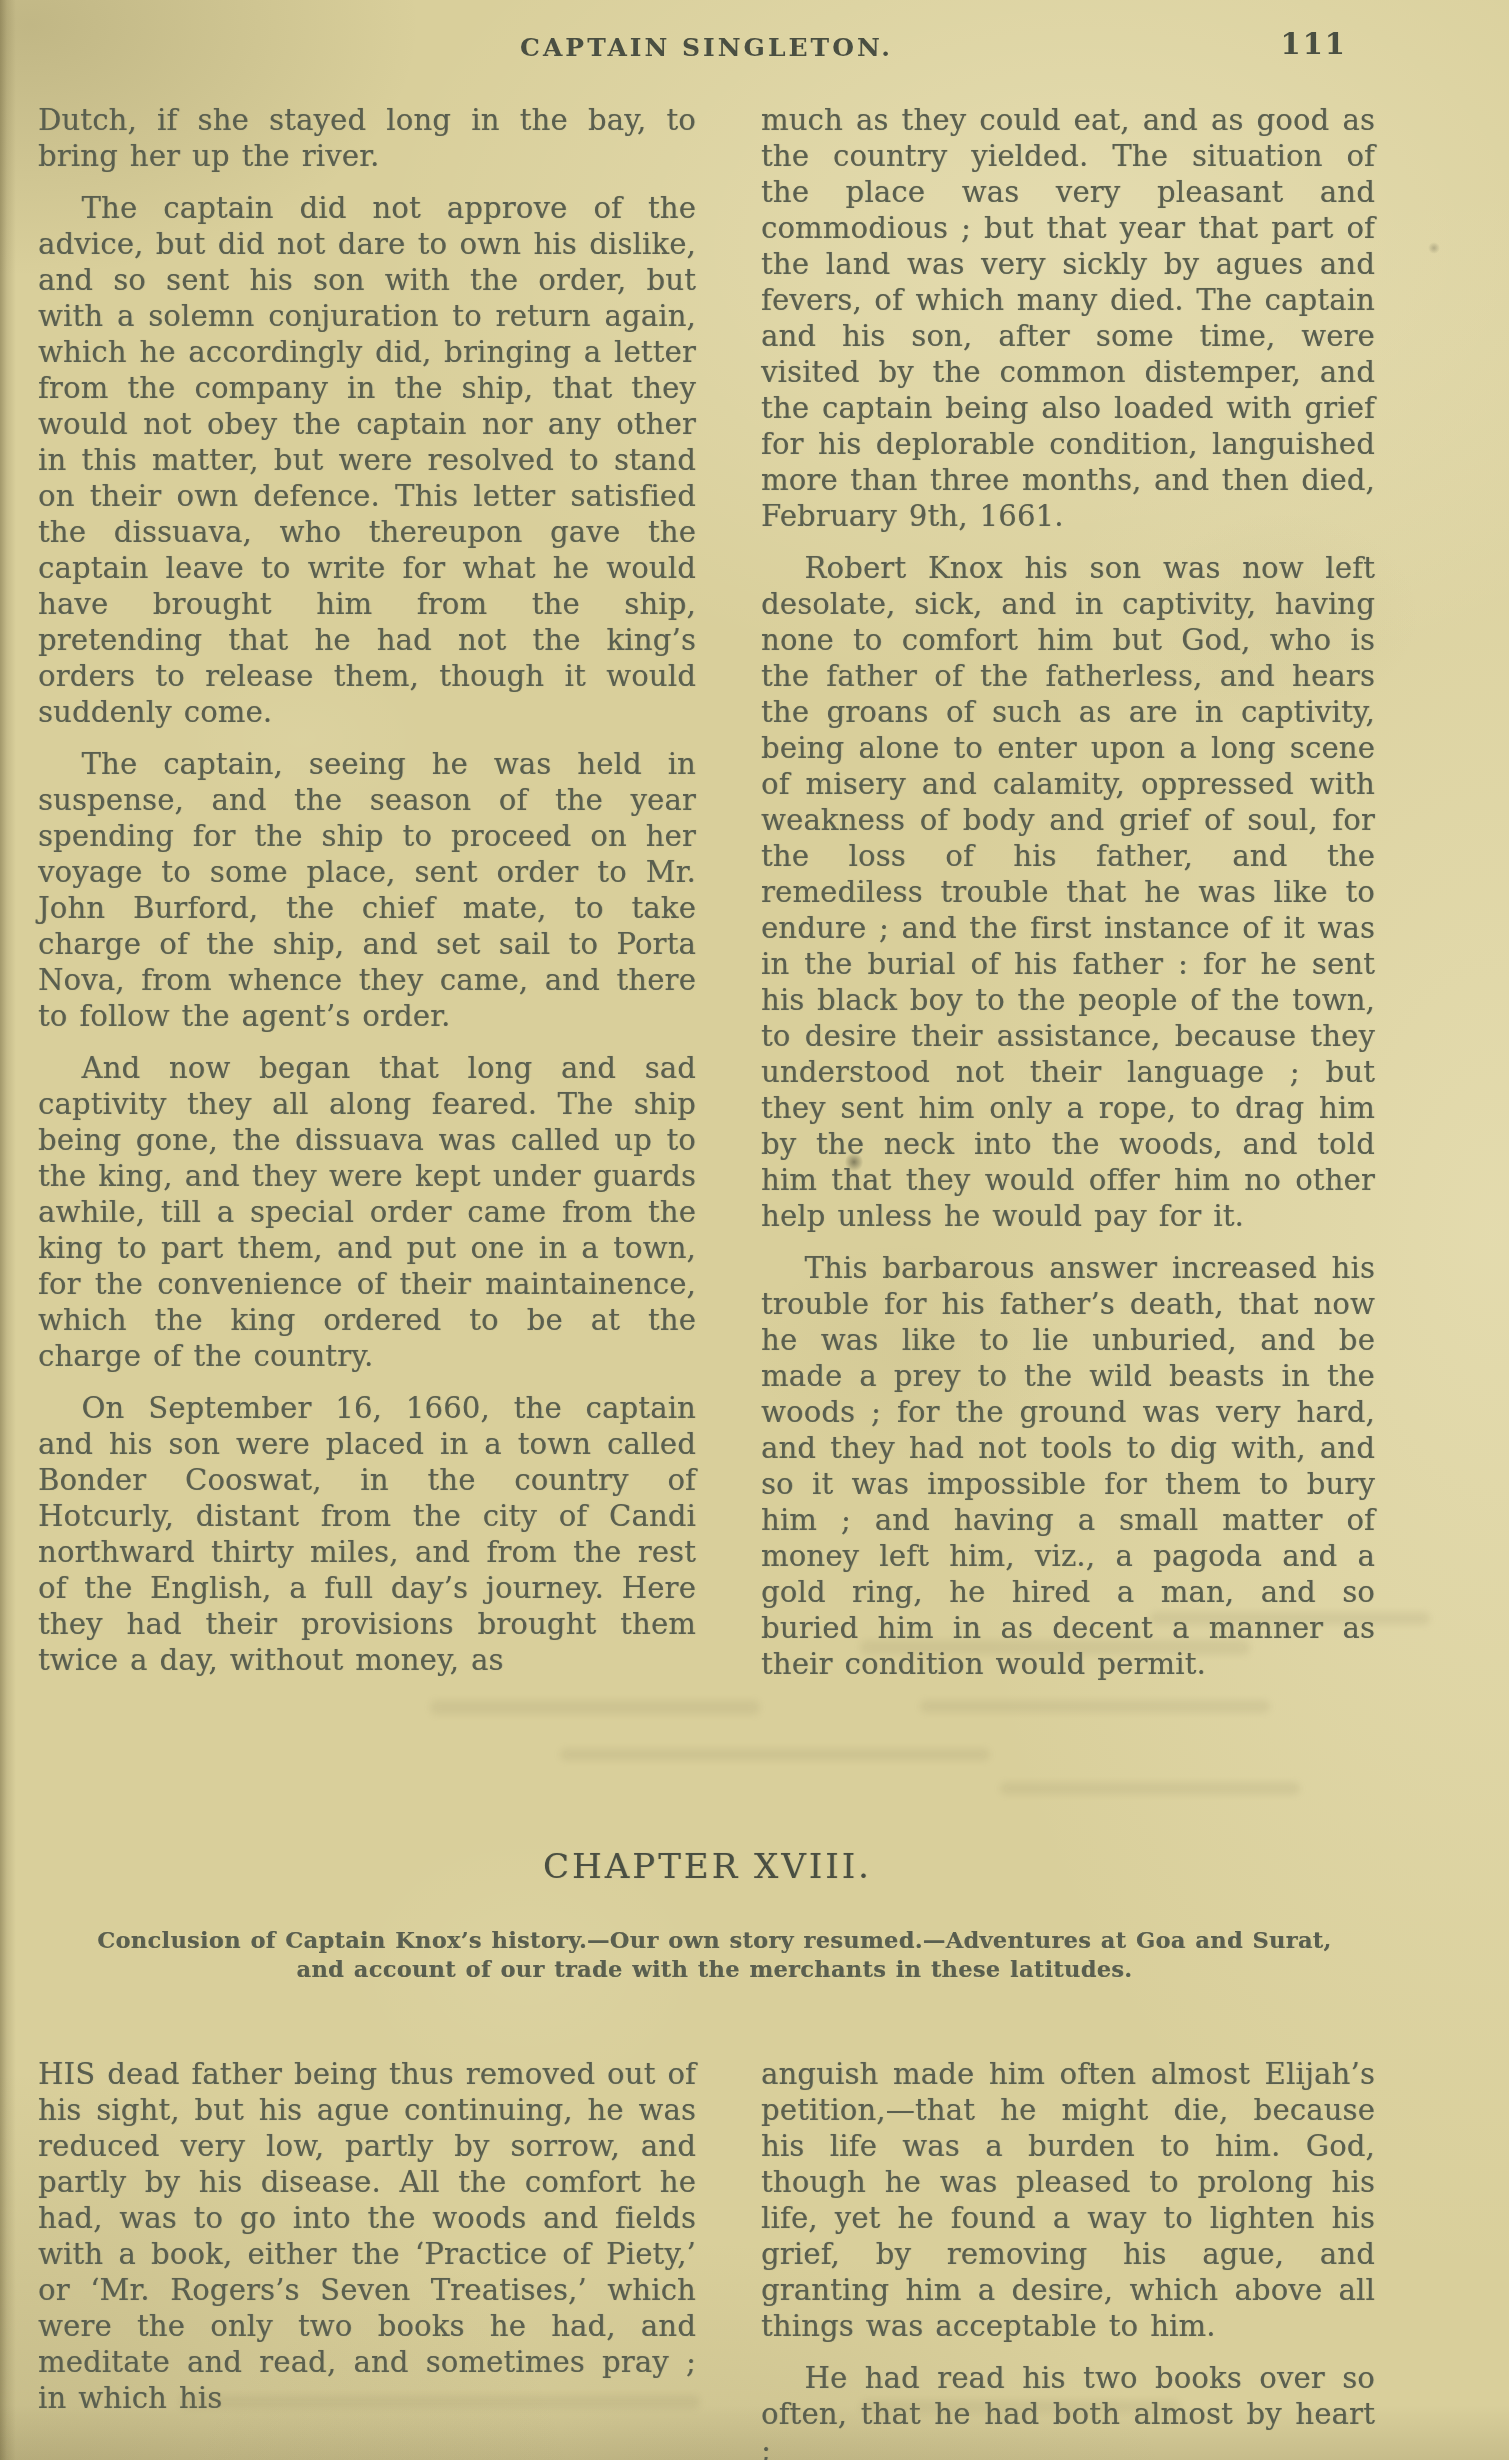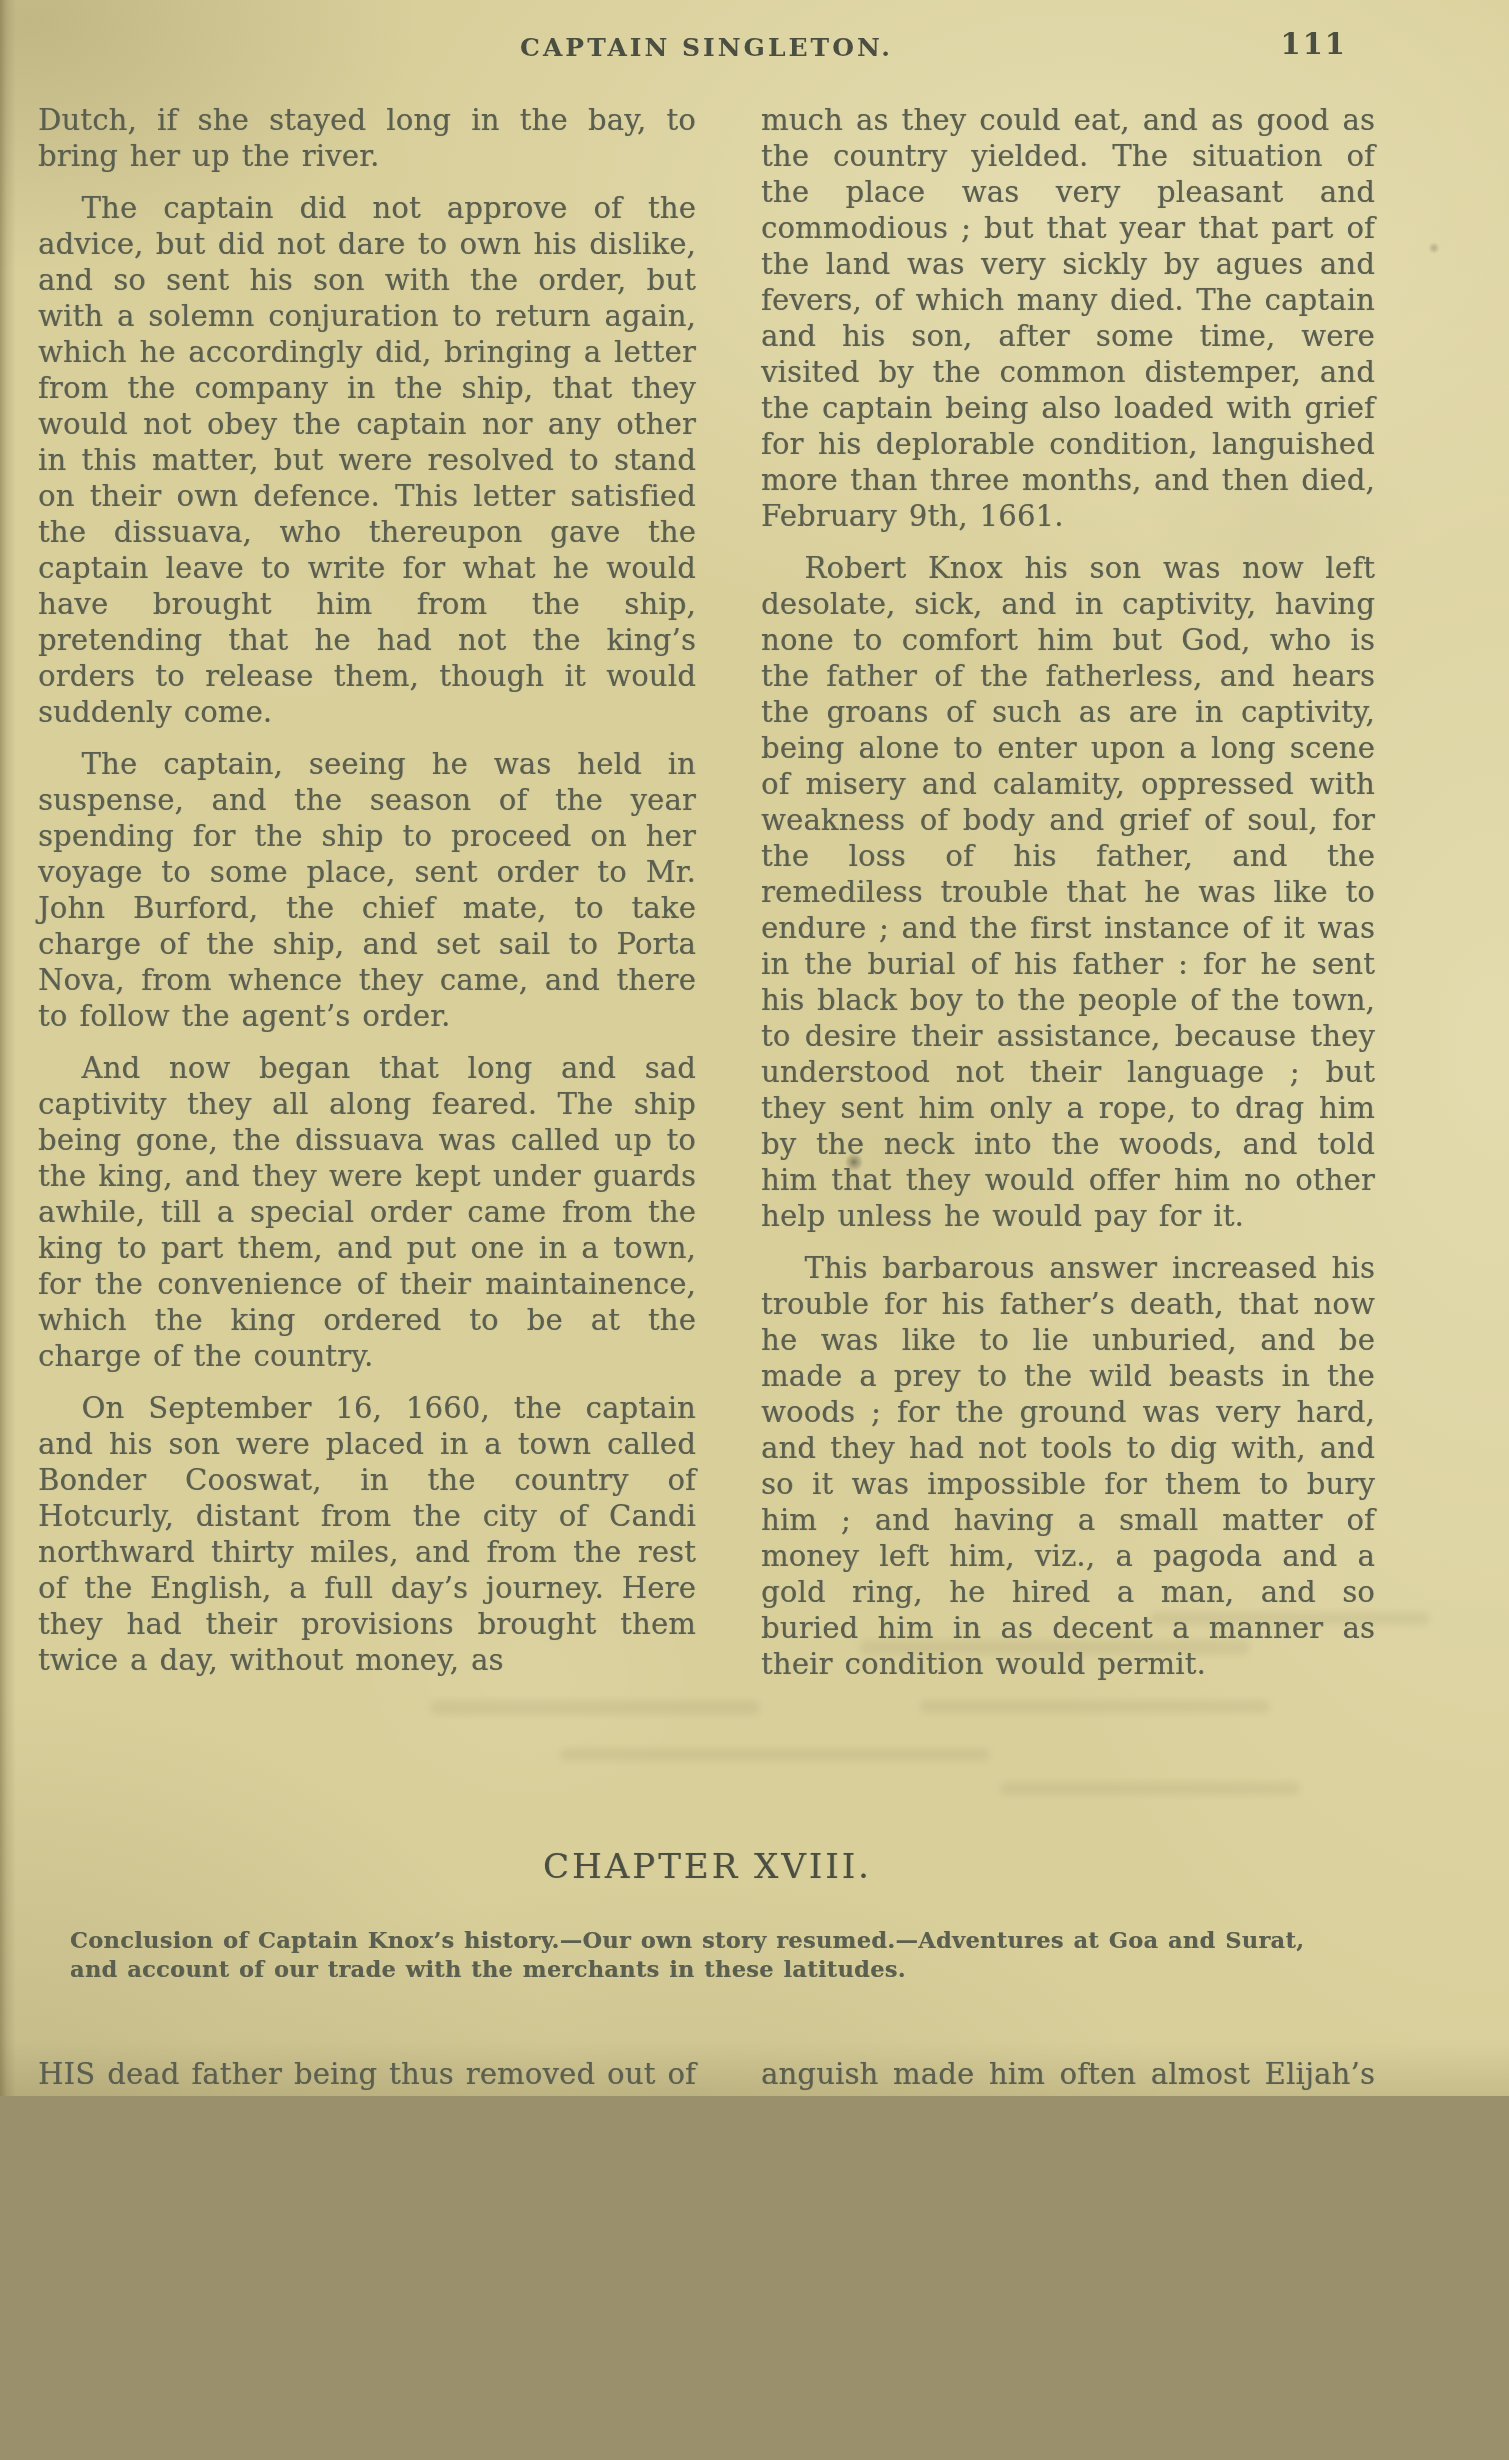--- a/index.html
+++ b/index.html
@@ -9,21 +9,21 @@
     --ink:#5a5f4f;
     --ink_dark:#4a4f42;
   }
   html,body{margin:0;padding:0;}
   body{
     width:1509px;height:2460px;
     font-family:"DejaVu Serif","Liberation Serif",serif;
     background:#9a916c;
   }
   .page{
-    position:relative;width:1509px;height:2096px;overflow:hidden;
+    position:relative;width:1509px;height:2460px;overflow:hidden;
     color:var(--ink);
     background-color:var(--paper);
     background-image:
       radial-gradient(1100px 700px at 72% 10%, rgba(255,250,224,0.30), rgba(255,250,224,0) 65%),
       radial-gradient(800px 1500px at 99% 50%, rgba(240,233,196,0.45), rgba(240,233,196,0) 70%),
       radial-gradient(650px 420px at 2% 1%, rgba(96,86,46,0.20), rgba(96,86,46,0) 60%),
       radial-gradient(900px 750px at 0% 104%, rgba(104,94,52,0.22), rgba(104,94,52,0) 65%),
       radial-gradient(700px 350px at 45% 101%, rgba(110,100,58,0.12), rgba(110,100,58,0) 70%),
       linear-gradient(90deg, rgba(74,64,30,0.38) 0px, rgba(74,64,30,0.14) 7px, rgba(74,64,30,0) 16px),
       linear-gradient(0deg, rgba(84,74,38,0.14) 0px, rgba(84,74,38,0) 55px);
@@ -67,21 +67,21 @@
   .col p.cont{text-indent:0;}
   .chapter-heading{
     position:absolute;top:1846px;left:22px;right:116px;margin:0;
     text-align:center;font-weight:normal;
     font-size:34px;letter-spacing:3px;
     color:var(--ink_dark);
     text-shadow:0.4px 0.4px 0.8px rgba(90,95,79,0.5);
   }
   .chapter-summary{
     position:absolute;top:1926px;left:70px;right:150px;margin:0;
-    text-align:left;
+    text-align:center;
     font-size:22.5px;line-height:29px;font-weight:bold;
     letter-spacing:0.3px;word-spacing:1.5px;
     color:var(--ink);
     text-shadow:0.3px 0.3px 0.6px rgba(90,95,79,0.5);
   }
   
   .ghost{
     position:absolute;height:15px;border-radius:8px;
     background:rgba(128,120,82,0.12);
     filter:blur(3px);pointer-events:none;

